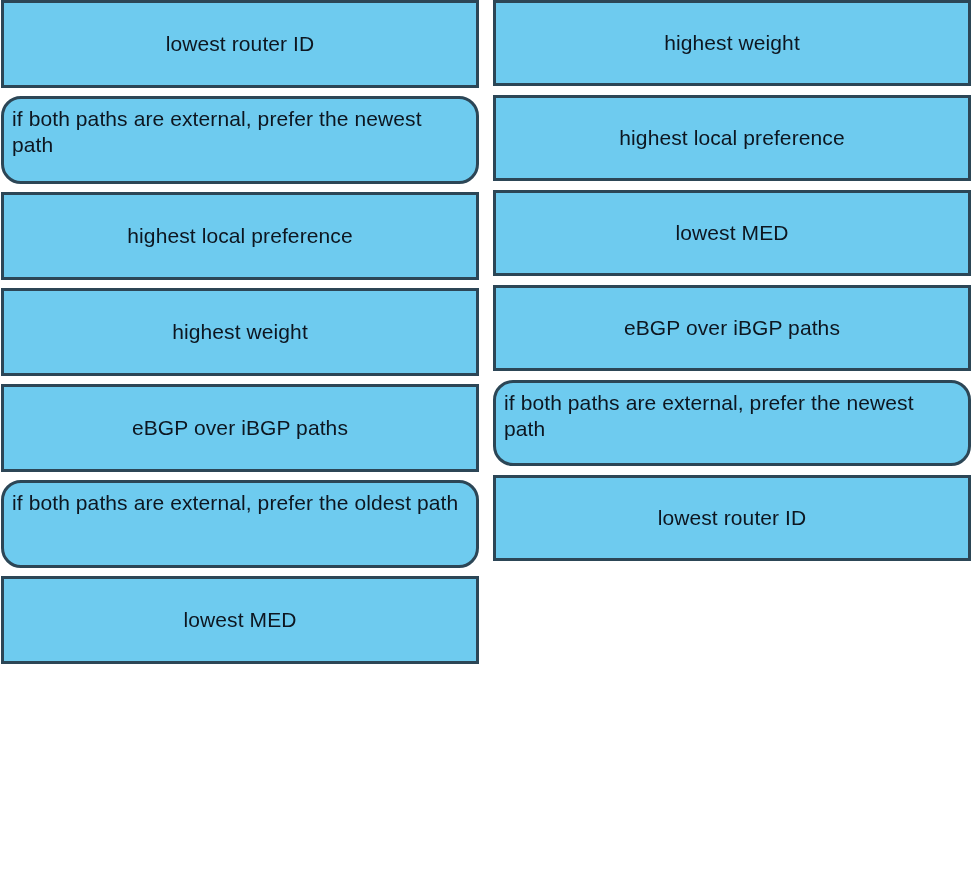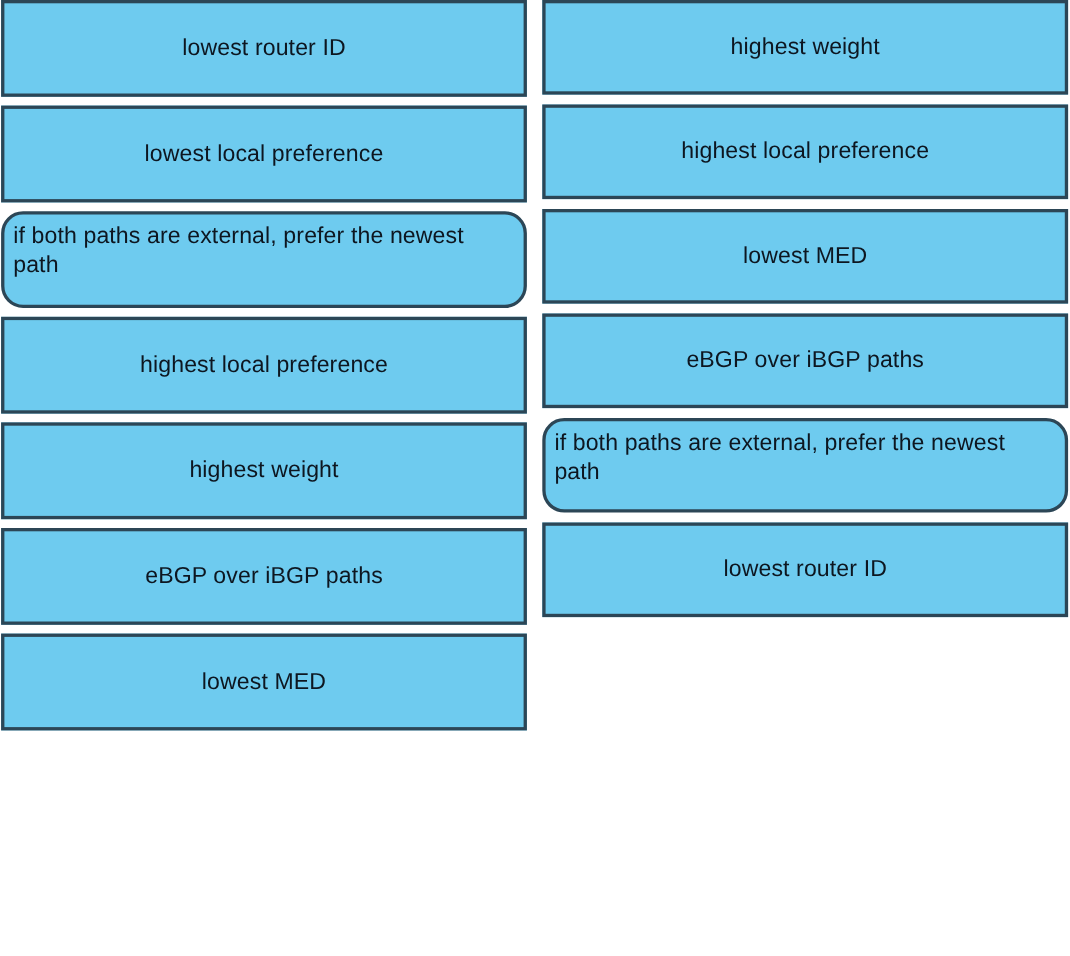--- a/index.html
+++ b/index.html
@@ -66,34 +66,34 @@
 </style>
 </head>
 <body>
 
 <div id="exercise-root">
 
   <div class="column" id="left-column">
     <div class="opt-box">
       <span class="opt-label">lowest router ID</span>
     </div>
-    <div class="opt-box">
-      <span class="opt-label">lowest local preference</span>
-    </div>
     <div class="opt-box multiline">
       <span class="opt-label">if both paths are external, prefer the newest path</span>
     </div>
     <div class="opt-box">
       <span class="opt-label">highest local preference</span>
     </div>
     <div class="opt-box">
       <span class="opt-label">highest weight</span>
     </div>
     <div class="opt-box">
       <span class="opt-label">eBGP over iBGP paths</span>
+    </div>
+    <div class="opt-box multiline">
+      <span class="opt-label">if both paths are external, prefer the oldest path</span>
     </div>
     <div class="opt-box">
       <span class="opt-label">lowest MED</span>
     </div>
   </div>
 
   <div class="column" id="right-column">
     <div class="opt-box">
       <span class="opt-label">highest weight</span>
     </div>

